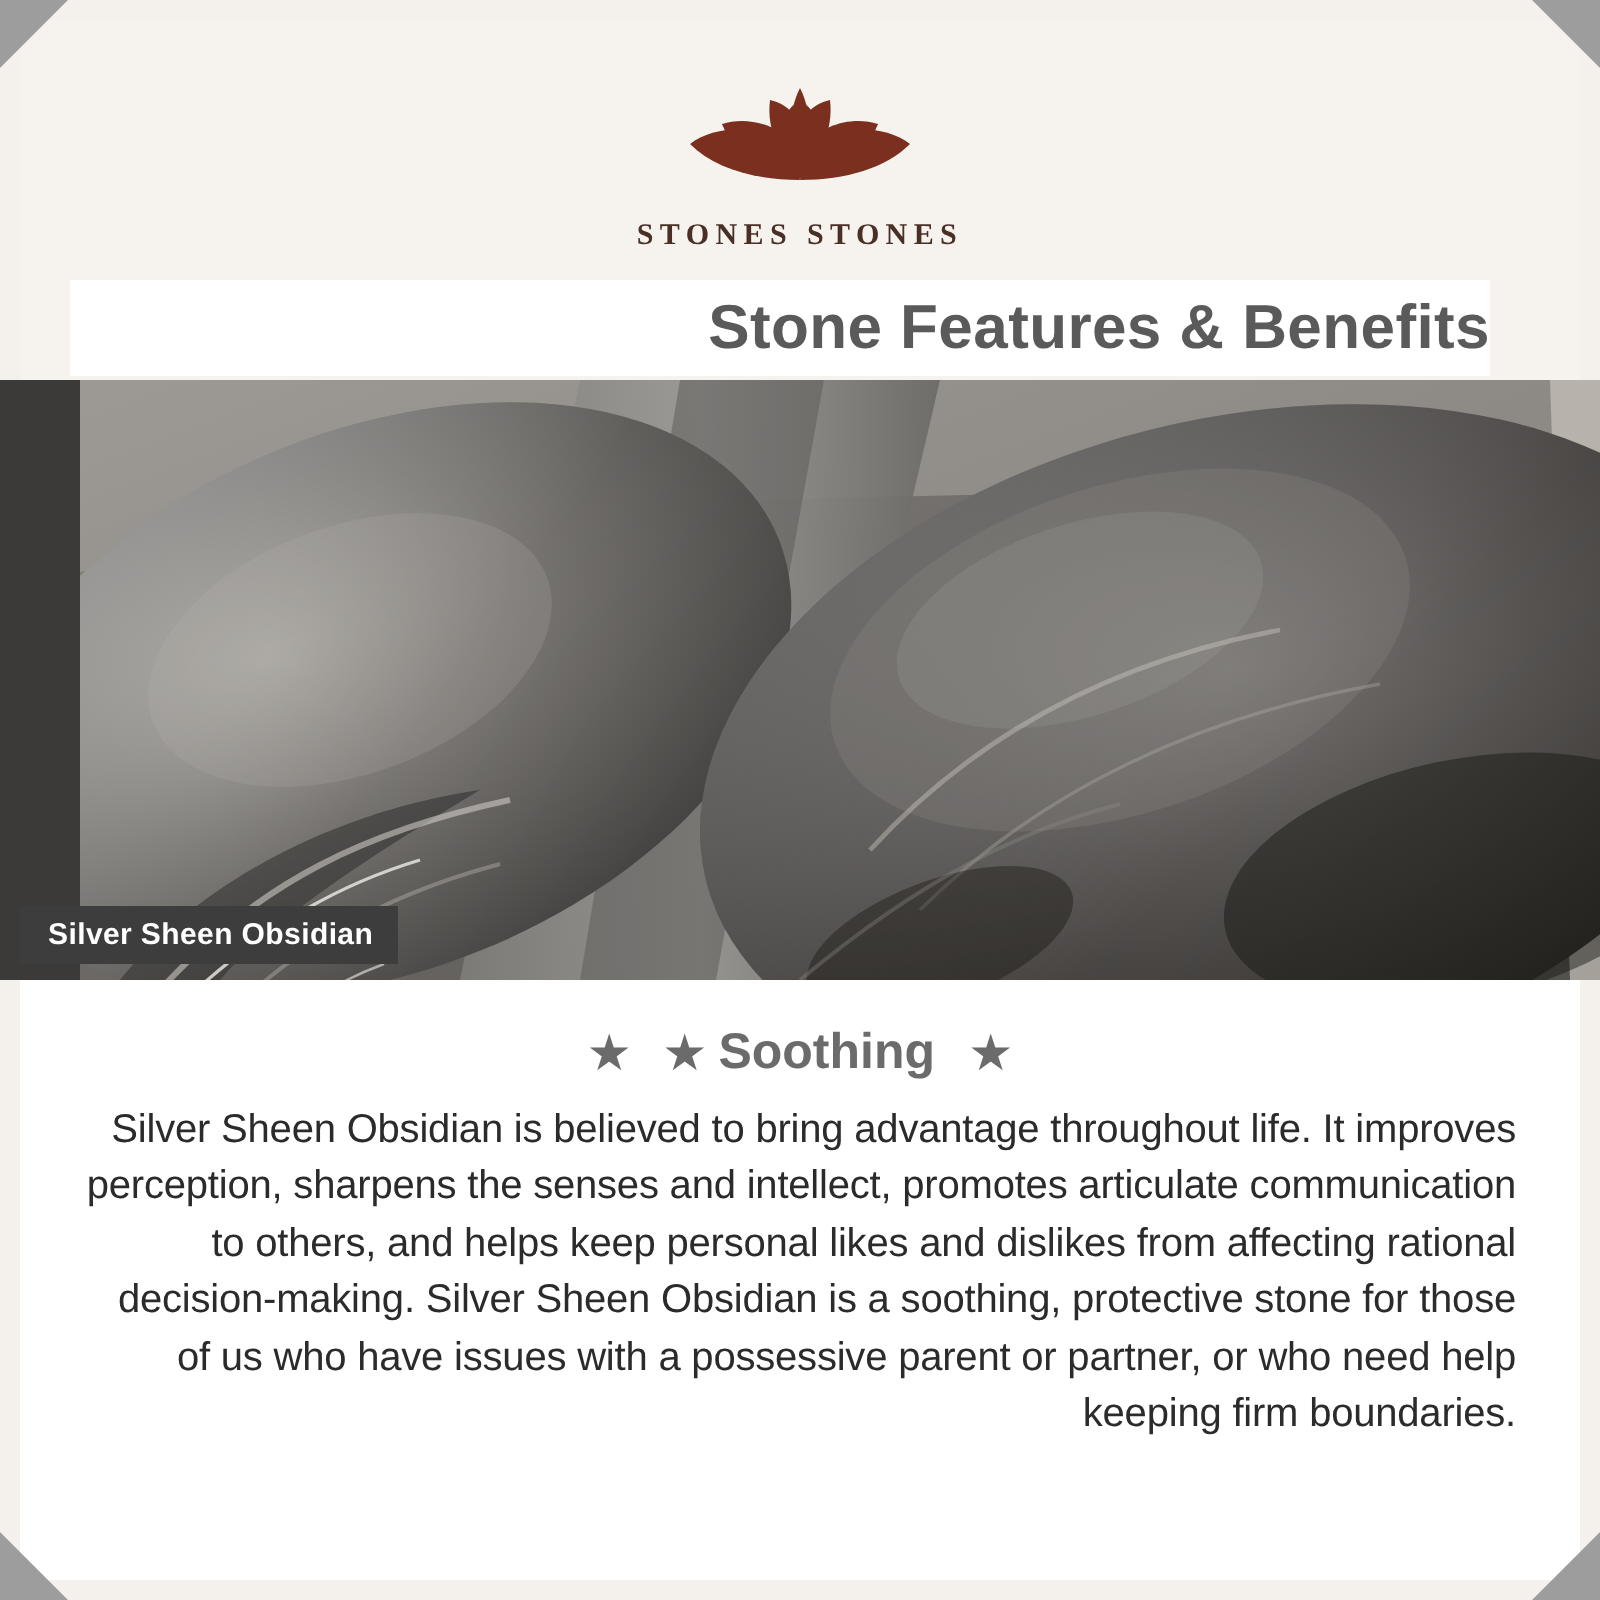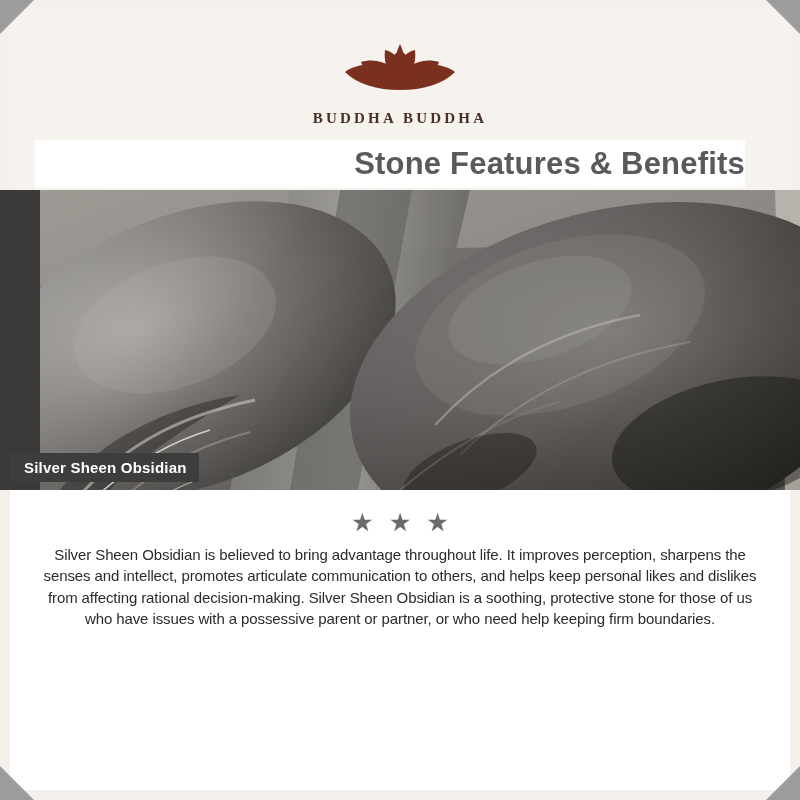--- a/index.html
+++ b/index.html
@@ -135,24 +135,24 @@
   .benefit {
     display: flex;
     align-items: center;
     gap: 7px;
     font-size: 25px;
     font-weight: bold;
     color: #6b6b6b;
   }
   .star { color: #6b6b6b; font-size: 22px; line-height: 1; }
   .desc {
-    font-size: 15px;
+    font-size: 20px;
     line-height: 1.42;
     color: #2b2b2b;
-    text-align: center;
+    text-align: right;
     letter-spacing: -0.1px;
   }
 </style>
 </head>
 <body>
 
 <div class="page">
 
   <div class="sheet"></div>
 
@@ -170,21 +170,21 @@
 
           <path d="M75 56 C69 48 68 30 75 16 C82 30 81 48 75 56 Z"></path>
         </g>
 
         <g fill="#7b2f1f">
           <circle cx="75" cy="30" r="6.2"></circle>
           <path d="M75 38 C68 38 63 43 62 50 C66 47 70 46 75 46 C80 46 84 47 88 50 C87 43 82 38 75 38 Z"></path>
           <path d="M60 52 C64 49 69 48 75 48 C81 48 86 49 90 52 C88 57 82 59 75 59 C68 59 62 57 60 52 Z"></path>
         </g>
       </svg>
-      <div class="brand-name">BUDDHA BUDDHA</div>
+      <div class="brand-name">STONES STONES</div>
     </div>
   </div>
 
   <div class="title-band">
     <h1>Stone Features &amp; Benefits</h1>
   </div>
 
   <div class="photo">
     <svg viewBox="0 0 800 300" preserveAspectRatio="none">
       <defs>
@@ -246,20 +246,21 @@
     <div class="photo-caption">Silver Sheen Obsidian</div>
   </div>
 
   <div class="body-area">
     <div class="benefits">
       <div class="benefit">
         <span class="star">★</span>
       </div>
       <div class="benefit">
         <span class="star">★</span>
+        <span>Soothing</span>
       </div>
       <div class="benefit">
         <span class="star">★</span>
       </div>
     </div>
     <p class="desc">Silver Sheen Obsidian is believed to bring advantage throughout life. It improves perception, sharpens the senses and intellect, promotes articulate communication to others, and helps keep personal likes and dislikes from affecting rational decision-making. Silver Sheen Obsidian is a soothing, protective stone for those of us who have issues with a possessive parent or partner, or who need help keeping firm boundaries.</p>
   </div>
 
   <div class="corner corner-tl"></div>
   <div class="corner corner-tr"></div>

